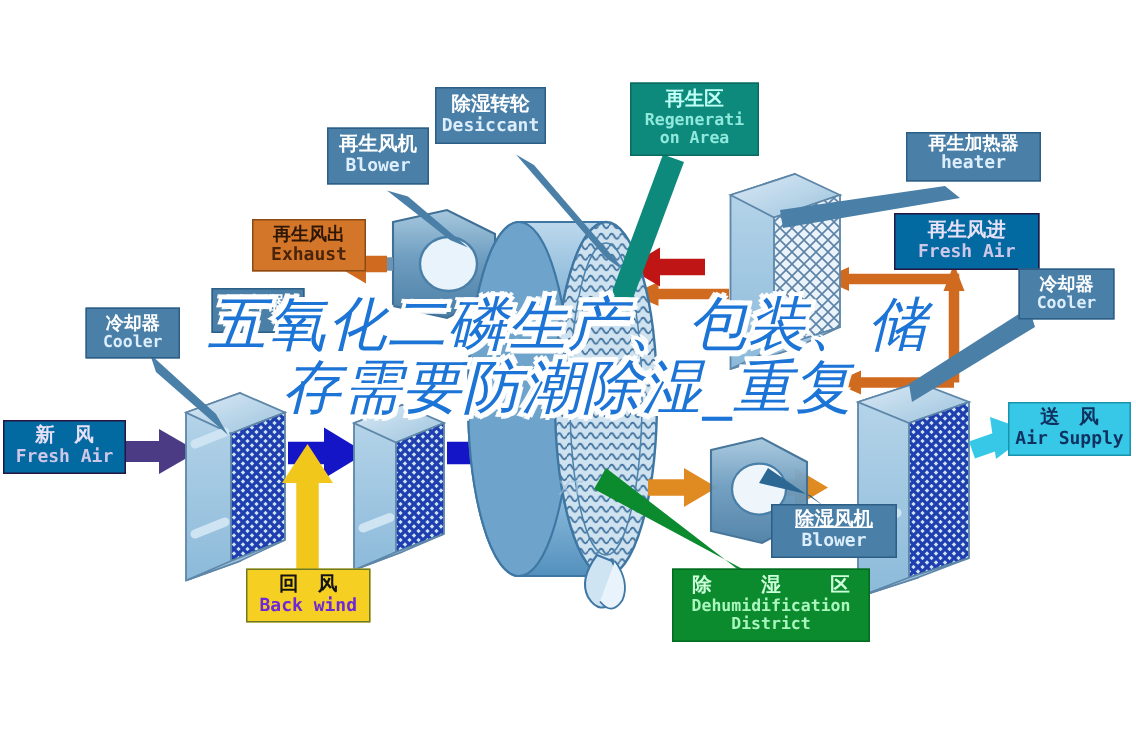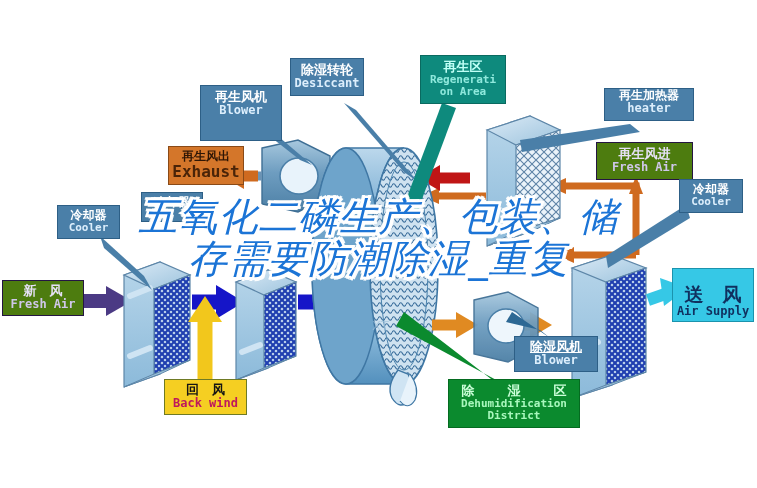--- a/index.html
+++ b/index.html
@@ -48,21 +48,21 @@
   .lbl.teal{
     background:#0e8a7d;
     border:1px solid #0a6a60;
     color:#9ff4ea;
   }
   .lbl.teal .cn{color:#bffff6;}
   .lbl.teal .en{color:#8fe9dd;}
 
   
   .lbl.purple{
-    background:#4d7c0f;
+    background:#0369a1;
     border:1px solid #241542;
     color:#d8d2ef;
   }
   .lbl.purple .cn{color:#e6e1f7;}
   .lbl.purple .en{color:#cfc7ea;}
 
   
   .lbl.orange{
     background:#d4762a;
     border:1px solid #8a4a17;
@@ -71,21 +71,21 @@
   .lbl.orange .cn{color:#2e1605;}
   .lbl.orange .en{color:#4a2408;}
 
   
   .lbl.yellow{
     background:#f5cf22;
     border:1px solid #6f7a24;
     color:#1c1c1c;
   }
   .lbl.yellow .cn{color:#141414;}
-  .lbl.yellow .en{color:#be185d;}
+  .lbl.yellow .en{color:#6d28d9;}
 
   
   .lbl.green{
     background:#0b8a2e;
     border:1px solid #046b20;
     color:#b9ffc9;
   }
   .lbl.green .cn{color:#ccffd9;}
   .lbl.green .en{color:#a9f7bd;}
 
@@ -317,21 +317,21 @@
 
       <polygon points="500,382 508,392 404,312 396,326" fill="#0b8a2e"></polygon>
     </g>
   </svg>
 
   <div class="lbl blue" style="left:290px;top:58px;width:74px;padding:4px 2px 5px;">
     <span class="cn" style="font-size:13px;">除湿转轮</span>
     <span class="en" style="font-size:12px;">Desiccant</span>
   </div>
 
-  <div class="lbl blue" style="left:200px;top:85px;width:82px;padding:4px 2px 23px;">
+  <div class="lbl blue" style="left:218px;top:85px;width:68px;padding:4px 2px 5px;">
     <span class="cn" style="font-size:13px;">再生风机</span>
     <span class="en" style="font-size:12px;">Blower</span>
   </div>
 
   <div class="lbl teal" style="left:420px;top:55px;width:86px;padding:4px 4px 5px;">
     <span class="cn" style="font-size:13px;">再生区</span>
     <span class="en" style="font-size:11px;">Regenerati</span>
     <span class="en" style="font-size:11px;">on Area</span>
   </div>
 
@@ -345,21 +345,21 @@
     <span class="en" style="font-size:12px;">Fresh Air</span>
   </div>
 
   <div class="lbl blue" style="left:679px;top:179px;width:64px;padding:3px 2px 4px;">
     <span class="cn" style="font-size:12px;">冷却器</span>
     <span class="en" style="font-size:11px;">Cooler</span>
   </div>
 
   <div class="lbl orange" style="left:168px;top:146px;width:76px;padding:3px 2px 4px;">
     <span class="cn" style="font-size:12px;">再生风出</span>
-    <span class="en" style="font-size:16px;">Exhaust</span>
+    <span class="en" style="font-size:12px;">Exhaust</span>
   </div>
 
   <div class="lbl blue" style="left:141px;top:192px;width:62px;padding:3px 2px 12px;">
     <span class="cn" style="font-size:12px;">冷却器</span>
   </div>
 
   <div class="lbl blue" style="left:57px;top:205px;width:63px;padding:3px 2px 4px;">
     <span class="cn" style="font-size:12px;">冷却器</span>
     <span class="en" style="font-size:11px;">Cooler</span>
   </div>
@@ -379,21 +379,21 @@
     <span class="en" style="font-size:12px;">Blower</span>
   </div>
 
   <div class="lbl green" style="left:448px;top:379px;width:132px;padding:4px 2px 5px;">
     <span class="cn sp2" style="font-size:13px;">除　湿　区</span>
     <span class="en" style="font-size:11px;">Dehumidification</span>
     <span class="en" style="font-size:11px;">District</span>
   </div>
 
   <div class="lbl cyan" style="left:672px;top:268px;width:82px;padding:3px 2px 4px;">
-    <span class="cn" style="font-size:19px;margin-top:12px;">送　风</span>
+    <span class="cn" style="font-size:13px;">送　风</span>
     <span class="en" style="font-size:12px;">Air Supply</span>
   </div>
 
   <div id="overlay-title">
     <span class="tline">五氧化二磷生产、包装、储</span>
     <span class="tline">存需要防潮除湿_重复</span>
   </div>
 
 </div>
 

